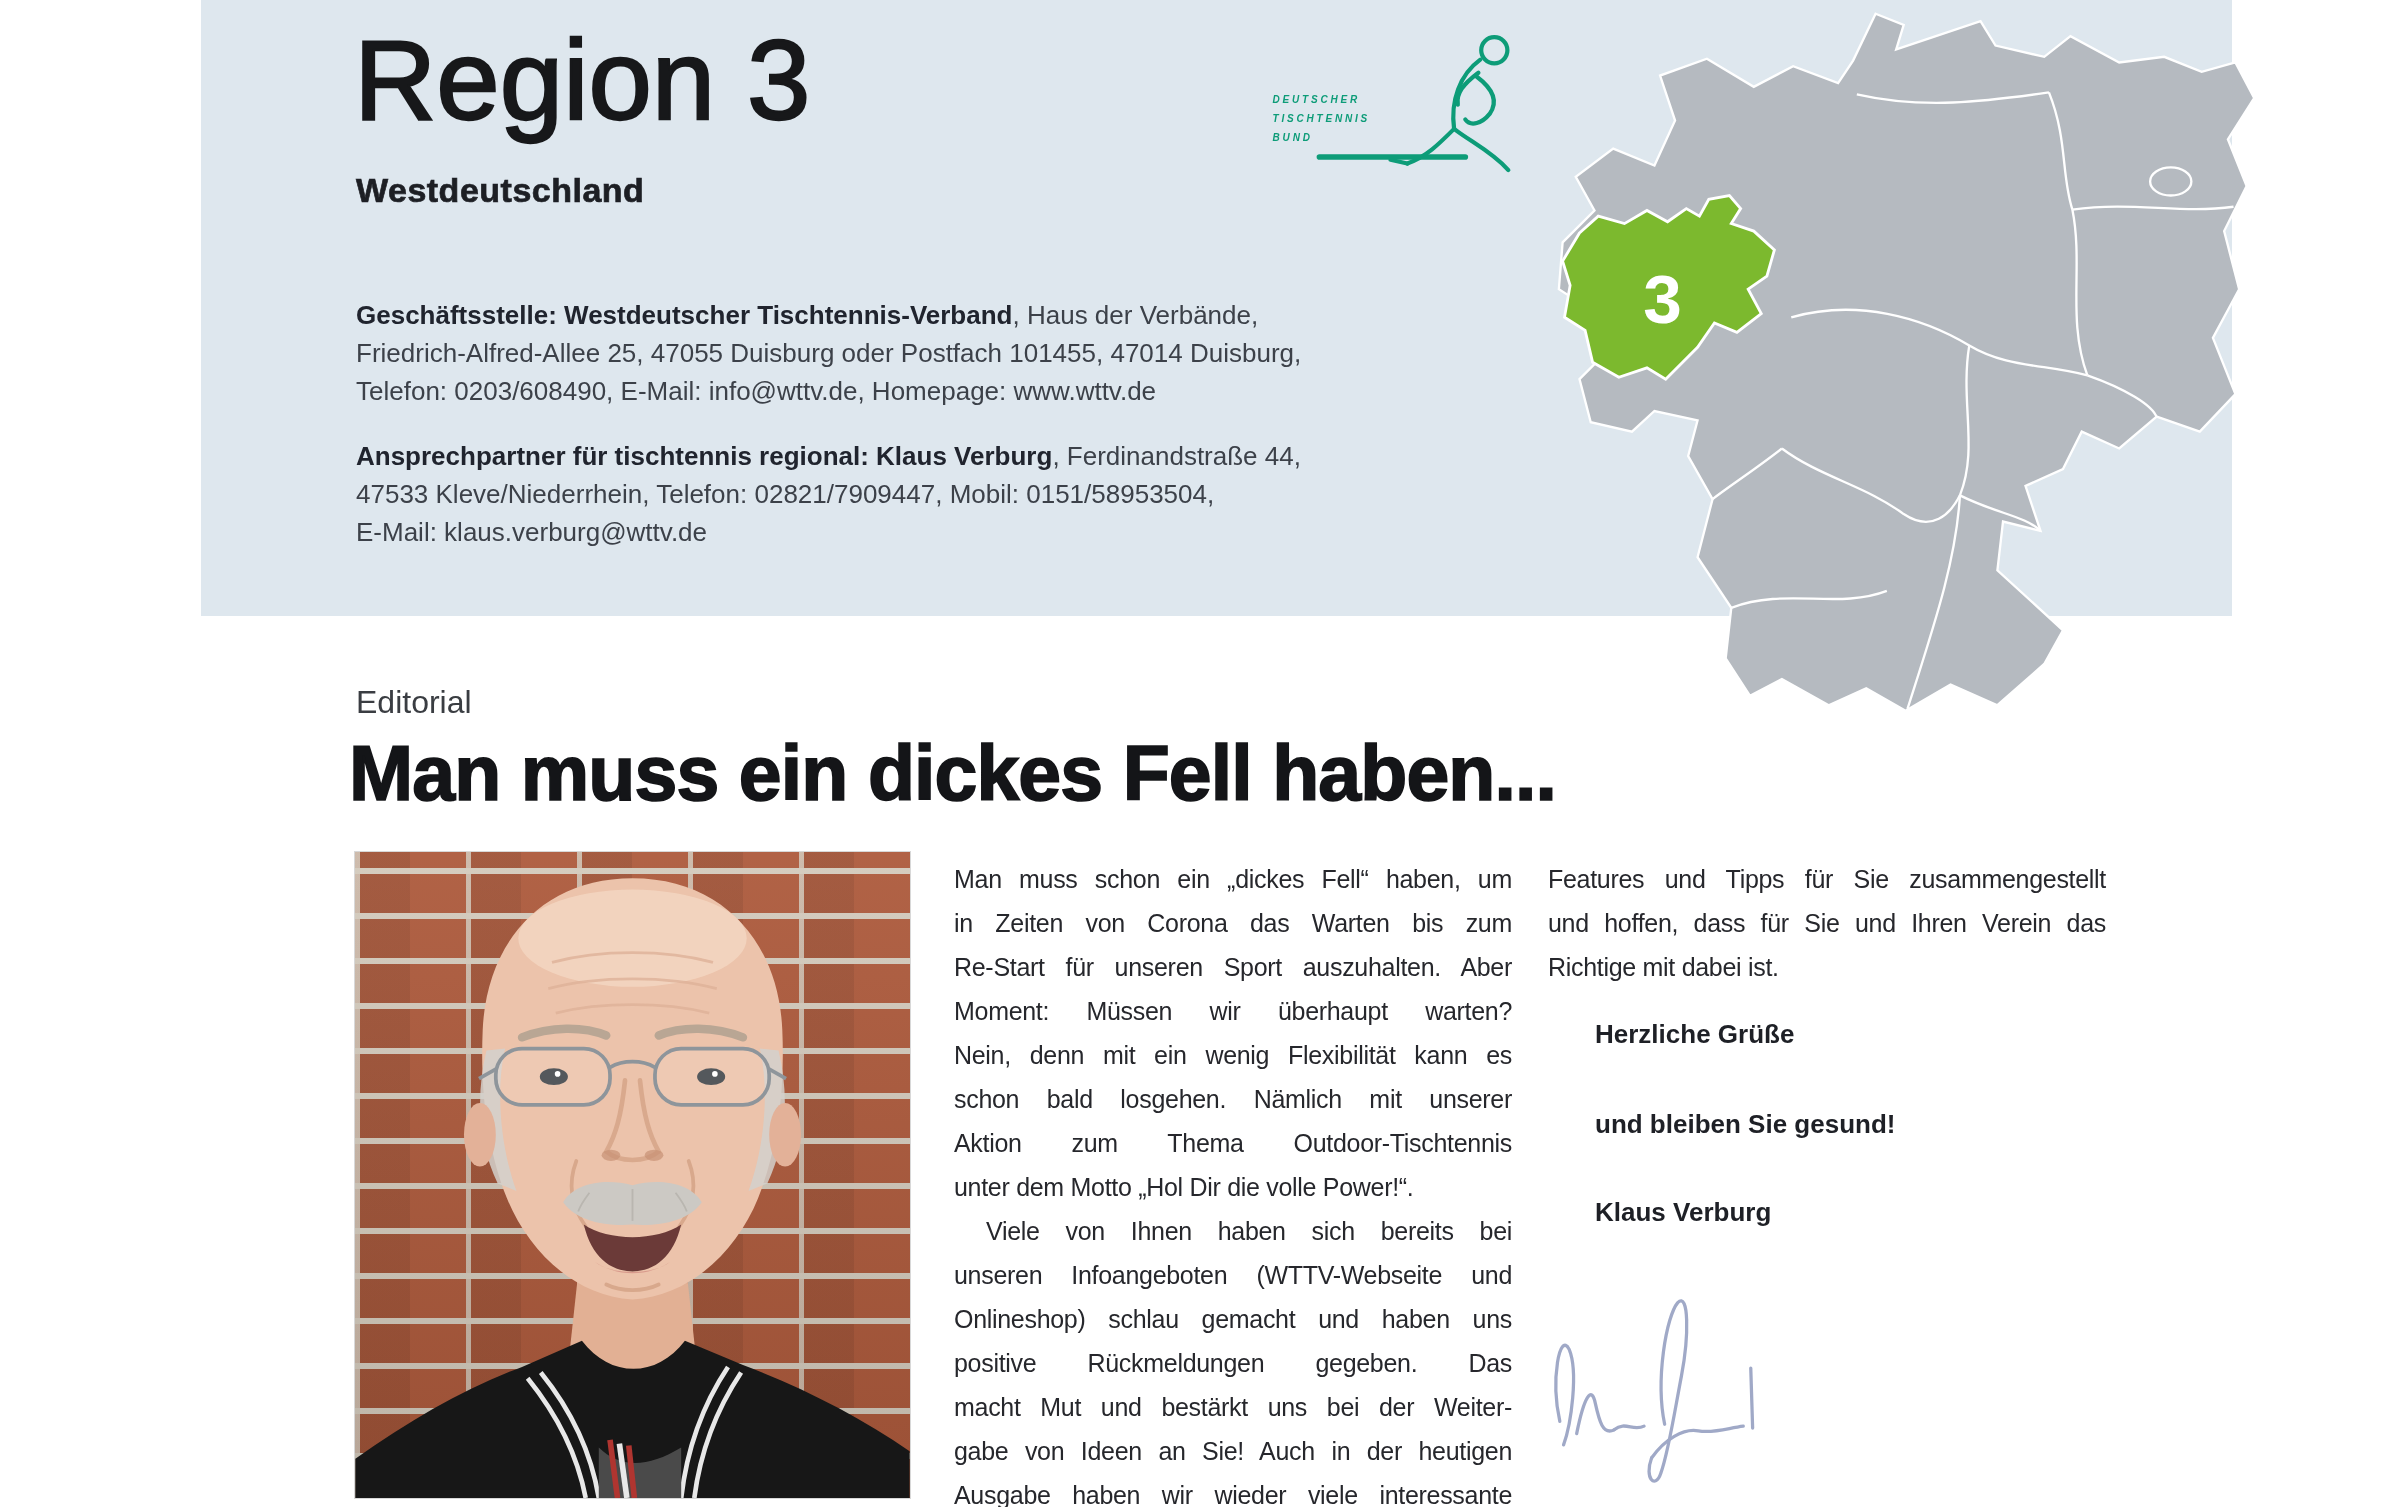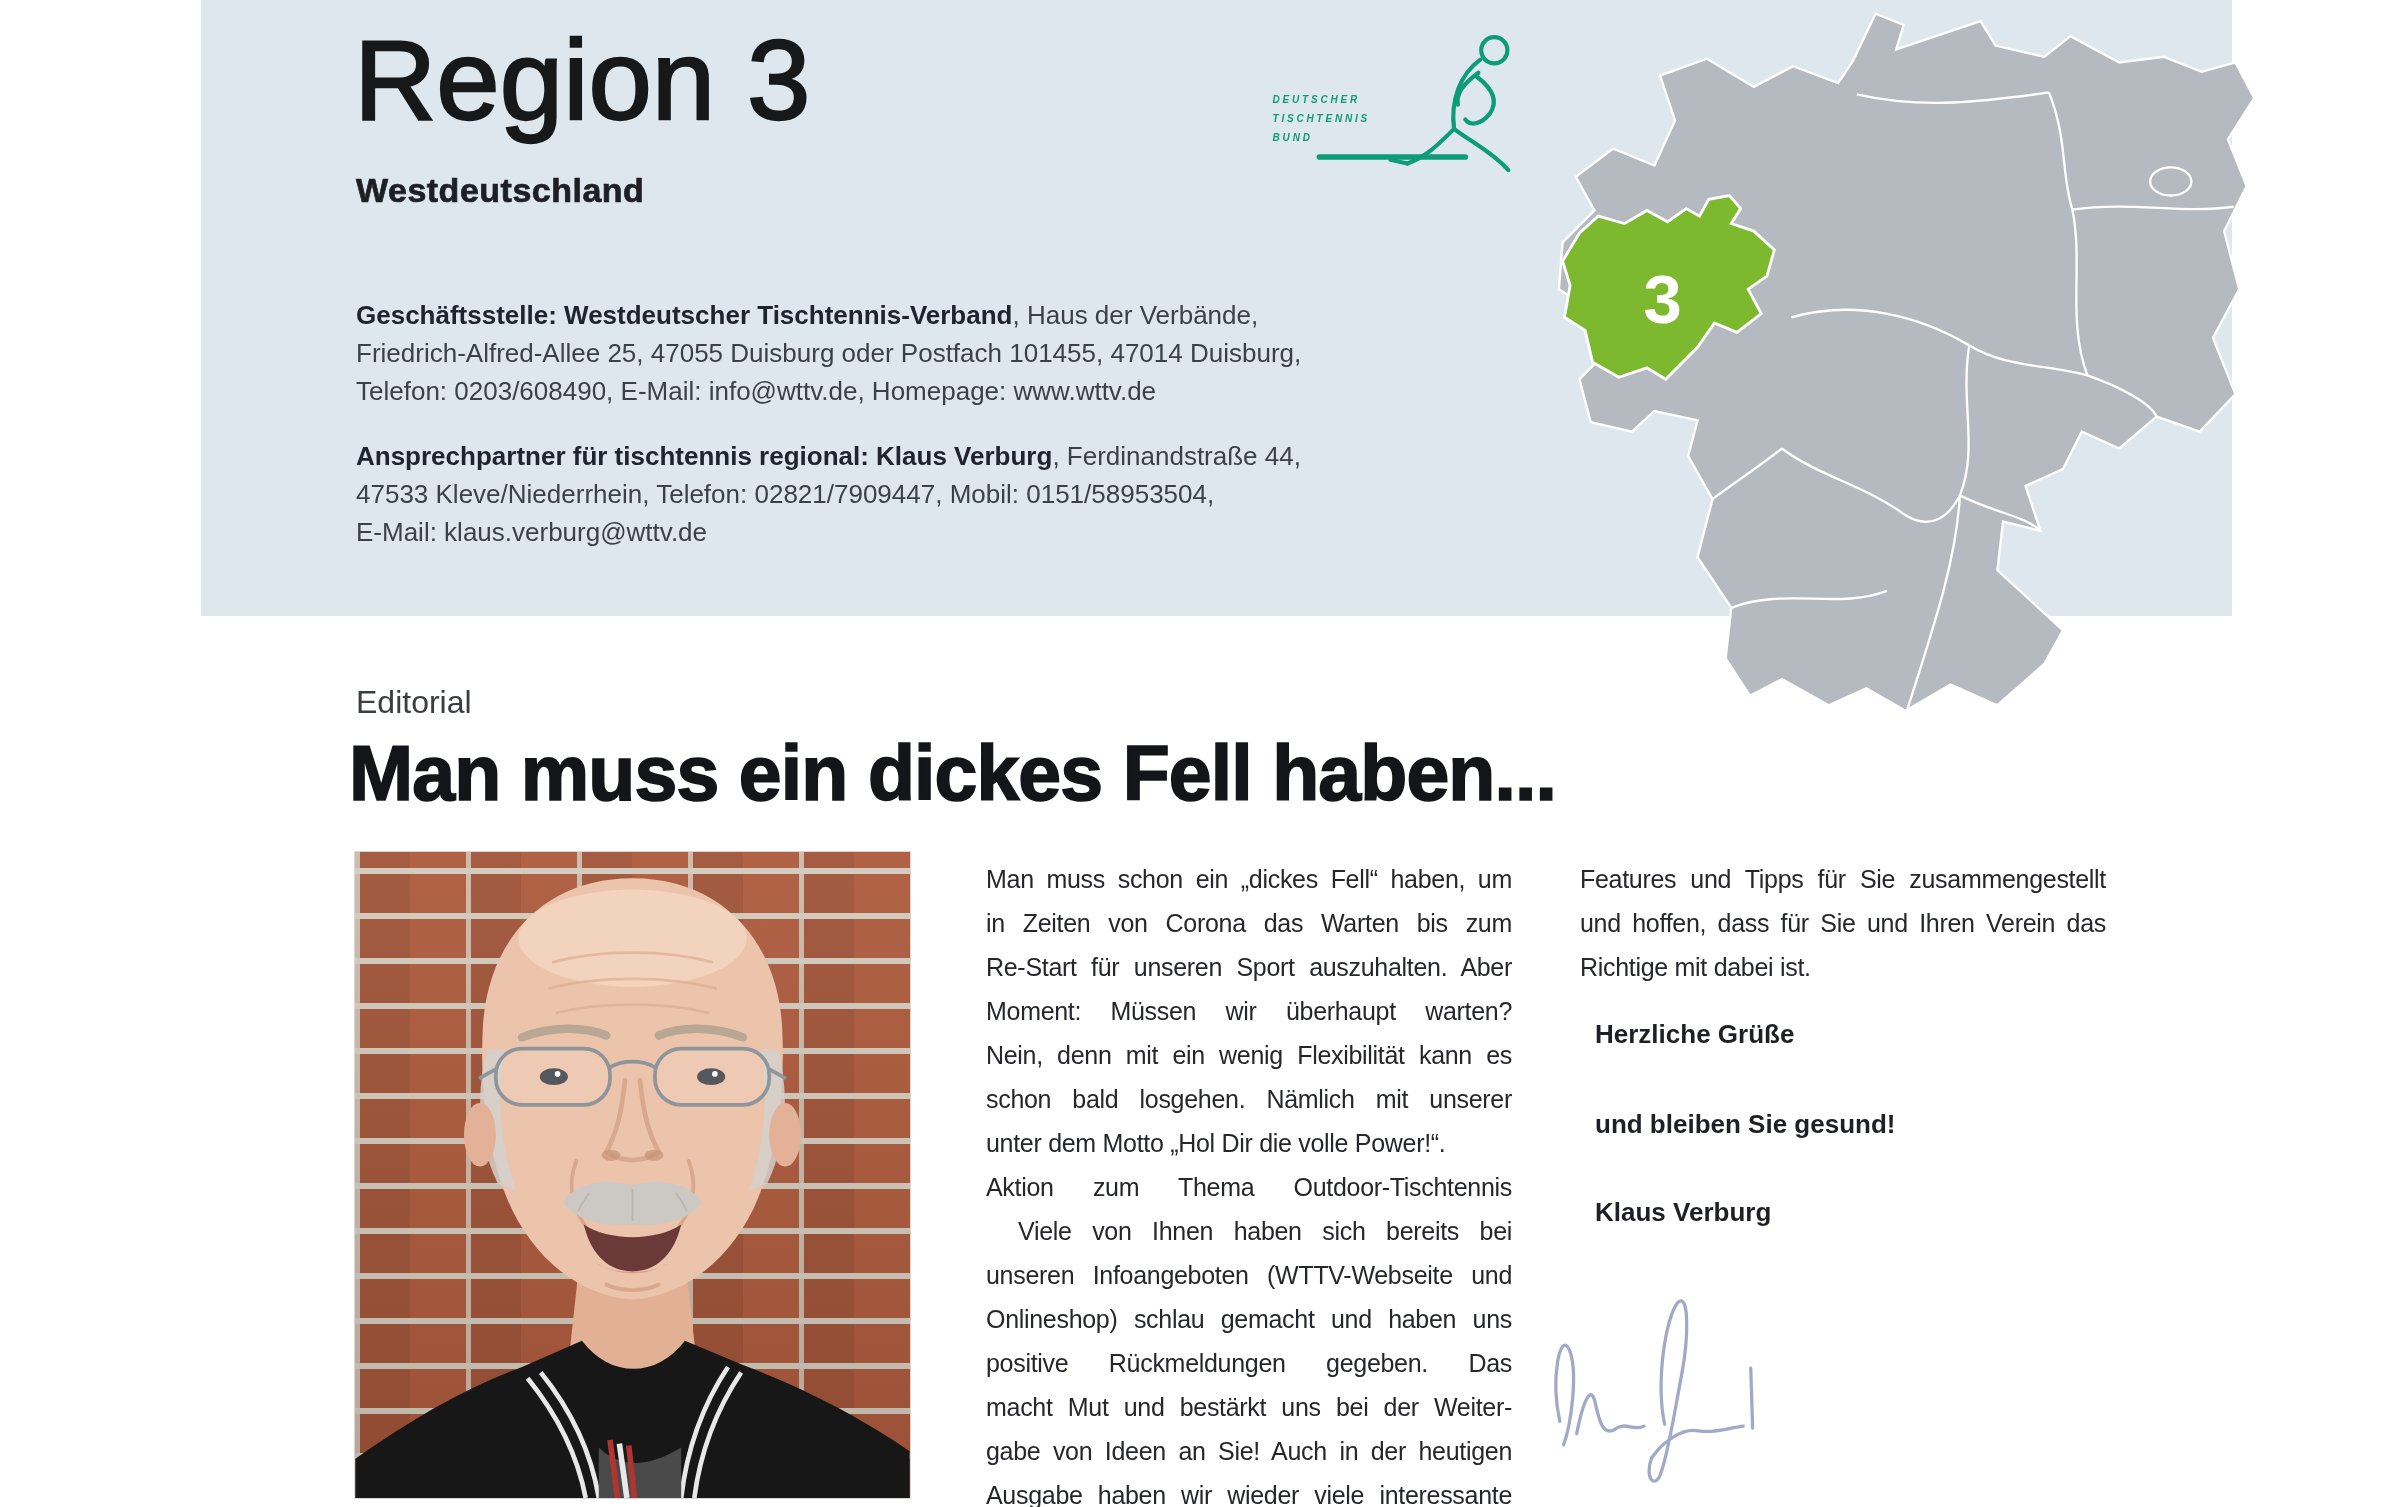--- a/index.html
+++ b/index.html
@@ -52,21 +52,21 @@
       repeating-linear-gradient(90deg, rgba(211,202,188,.85) 0 4.7px, rgba(0,0,0,0) 4.7px 111px),
       repeating-linear-gradient(90deg, rgba(0,0,0,.08) 0 55px, rgba(0,0,0,0) 55px 111px);
     border:0.9px solid #d8d8d8;
   }
   .photo svg{position:absolute;left:0;top:0;}
 
   
   .col{width:558px;font-size:25px;line-height:44px;color:#26272c;letter-spacing:-0.3px;}
   .col1{left:954px;top:857px;}
   .col2{left:1548px;top:857px;}
-  .jline{text-align:justify;text-align-last:justify;white-space:nowrap;margin-left:32px;}
+  .jline{text-align:justify;text-align-last:justify;white-space:nowrap;}
   .jline.last{text-align-last:left;}
   .indent{padding-left:32px;}
   .closer{font-weight:bold;color:#1e2026;white-space:nowrap;}
   .c1{top:1019px;} .c2{top:1109px;} .c3{top:1197px;}
   .closer-wrap{left:1595px;width:558px;font-size:26px;}
   .sig{left:1541px;top:1267px;width:281px;height:234px;}
 </style>
 </head>
 <body>
 
@@ -231,22 +231,22 @@
   </svg>
 </div>
 
 <div class="abs col col1">
   <div class="jline">Man muss schon ein „dickes Fell“ haben, um</div>
   <div class="jline">in Zeiten von Corona das Warten bis zum</div>
   <div class="jline">Re-Start für unseren Sport auszuhalten. Aber</div>
   <div class="jline">Moment: Müssen wir überhaupt warten?</div>
   <div class="jline">Nein, denn mit ein wenig Flexibilität kann es</div>
   <div class="jline">schon bald losgehen. Nämlich mit unserer</div>
+  <div class="jline">Aktion zum Thema Outdoor-Tischtennis</div>
   <div class="jline last">unter dem Motto „Hol Dir die volle Power!“.</div>
-  <div class="jline">Aktion zum Thema Outdoor-Tischtennis</div>
   <div class="jline indent">Viele von Ihnen haben sich bereits bei</div>
   <div class="jline">unseren Infoangeboten (WTTV-Webseite und</div>
   <div class="jline">Onlineshop) schlau gemacht und haben uns</div>
   <div class="jline">positive Rückmeldungen gegeben. Das</div>
   <div class="jline">macht Mut und bestärkt uns bei der Weiter-</div>
   <div class="jline">gabe von Ideen an Sie! Auch in der heutigen</div>
   <div class="jline">Ausgabe haben wir wieder viele interessante</div>
 </div>
 
 <div class="abs col col2">

